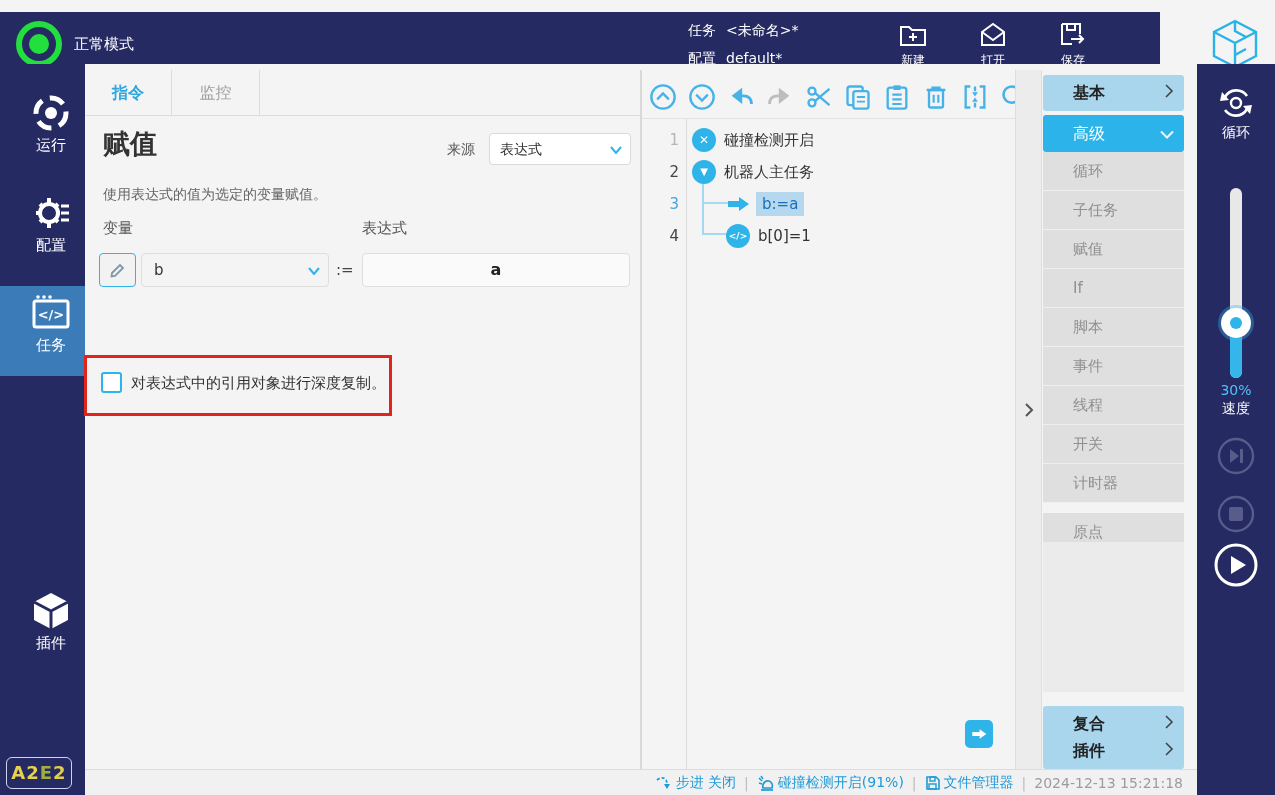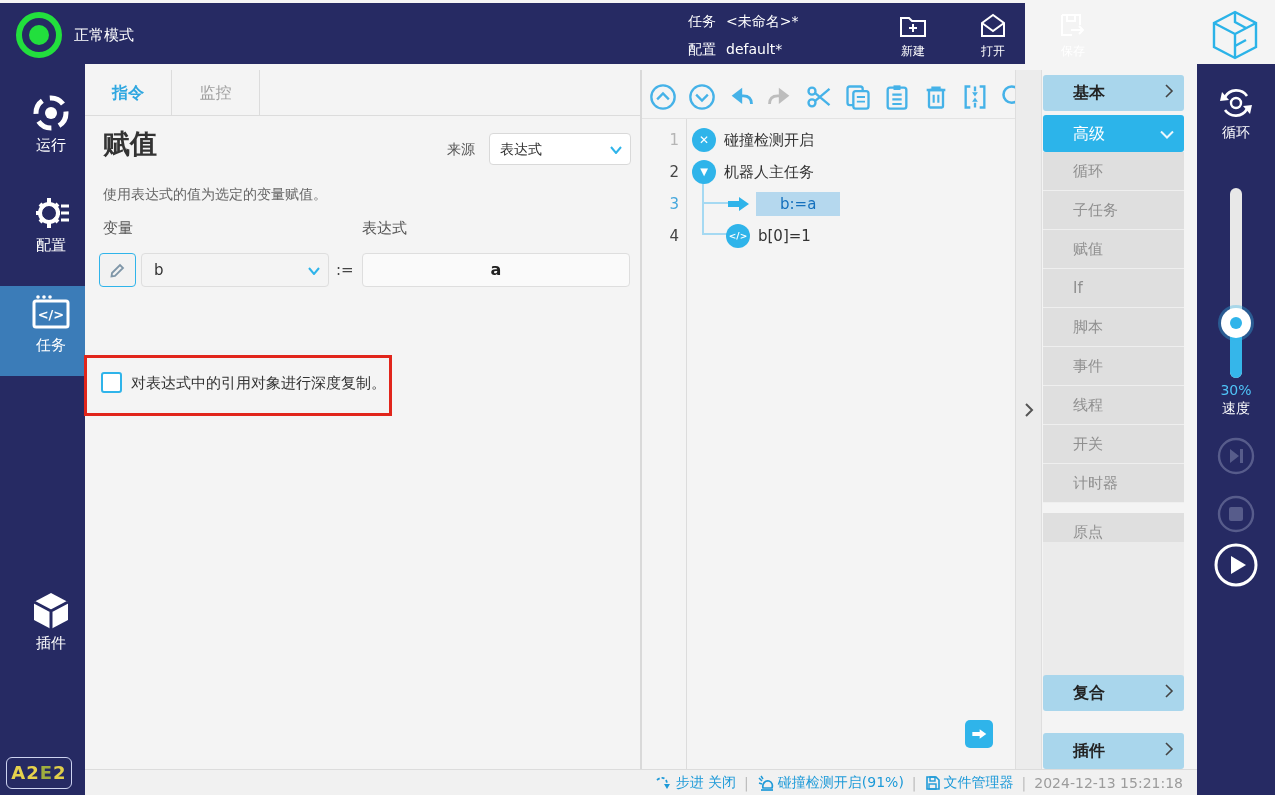--- a/index.html
+++ b/index.html
@@ -2,21 +2,21 @@
 <html><head>
 <meta charset="utf-8">
 <style>
   * { margin:0; padding:0; box-sizing:border-box; }
   html,body { width:1275px; height:795px; overflow:hidden;
     font-family:"DejaVu Sans","Liberation Sans",sans-serif; }
   body { position:relative; background:#f4f4f4; }
   .abs { position:absolute; }
 
   
-  #topbar { left:0; top:3px; width:1025px; height:64px; background:#262a63; }
+  #topbar { left:0; top:12px; width:1160px; height:64px; background:#262a63; }
   #mode-indicator { left:16px; top:9px; width:46px; height:46px; border-radius:50%;
     border:6px solid #22df3d; }
   #mode-indicator .dot { position:absolute; left:50%; top:50%; transform:translate(-50%,-50%);
     width:20px; height:20px; border-radius:50%; background:#22df3d; }
   #mode-label { left:74px; top:0; height:64px; line-height:64px; color:#fff; font-size:15px; }
   .task-row { left:688px; color:#fff; font-size:14px; white-space:nowrap; }
   .task-row .lab { margin-right:10px; }
   .tb-action { top:8px; width:54px; text-align:center; color:#fff; cursor:pointer; }
   .tb-action svg { display:block; margin:0 auto; }
   .tb-action .cap { font-size:12px; margin-top:2px; }
@@ -85,21 +85,21 @@
   #tree-toolbar { left:648px; top:82px; height:34px; display:flex; gap:9px; }
   .tool-btn { width:30px; height:30px; display:flex; align-items:center; justify-content:center;
     cursor:pointer; }
   #tree-toolbar-border { left:642px; top:118px; width:373px; height:1px; background:#e3e3e3; }
   #gutter-border { left:686px; top:119px; width:1px; height:650px; background:#dcdcdc; }
   .line-num { left:645px; width:34px; height:30px; line-height:30px; text-align:right; font-size:15px; }
   .tree-row-label { font-size:15px; color:#333; height:24px; line-height:24px; }
   .node-circle { width:24px; height:24px; border-radius:50%; background:#2fb4ea; color:#fff;
     text-align:center; }
   .connector { background:#a5d9f2; }
-  #sel-label { background:#b5d8ee; color:#1470bd; padding:0 24px; }
+  #sel-label { background:#b5d8ee; color:#1470bd; padding:0 6px; }
   #tree-next-btn { left:965px; top:720px; width:28px; height:28px; background:#2fb4ea;
     border-radius:5px; cursor:pointer; display:flex; align-items:center; justify-content:center; }
 
   
   #expander-strip { left:1015px; top:70px; width:27px; height:699px; background:#ececec;
     border-left:1px solid #dedede; border-right:1px solid #dedede; }
   #expander-chev { left:1015px; top:396px; width:27px; height:28px; display:flex;
     align-items:center; justify-content:center; cursor:pointer; color:#555; }
 
   
@@ -404,21 +404,21 @@
 <div class="pal-item abs" style="top:269px;"><span class="txt">If</span></div>
 <div class="pal-item abs" style="top:308px;"><span class="txt">脚本</span></div>
 <div class="pal-item abs" style="top:347px;"><span class="txt">事件</span></div>
 <div class="pal-item abs" style="top:386px;"><span class="txt">线程</span></div>
 <div class="pal-item abs" style="top:425px;"><span class="txt">开关</span></div>
 <div class="pal-item abs" style="top:464px;"><span class="txt">计时器</span></div>
 <div class="pal-item abs" style="top:513px;"><span class="txt">原点</span></div>
 
 <div id="pal-filler" class="abs"></div>
 
-<div class="pal-group abs" style="top:675px;">
+<div class="pal-group abs" style="top:706px;">
   <span class="txt">复合</span>
   <span class="grp-chev">
     <svg width="9" height="14" viewBox="0 0 9 14">
         <polyline points="1,1 7,7 1,13" fill="none" stroke="#444" stroke-width="1.6"></polyline>
       </svg>
   </span>
 </div>
 <div class="pal-group abs" style="top:733px;">
   <span class="txt">插件</span>
   <span class="grp-chev">

